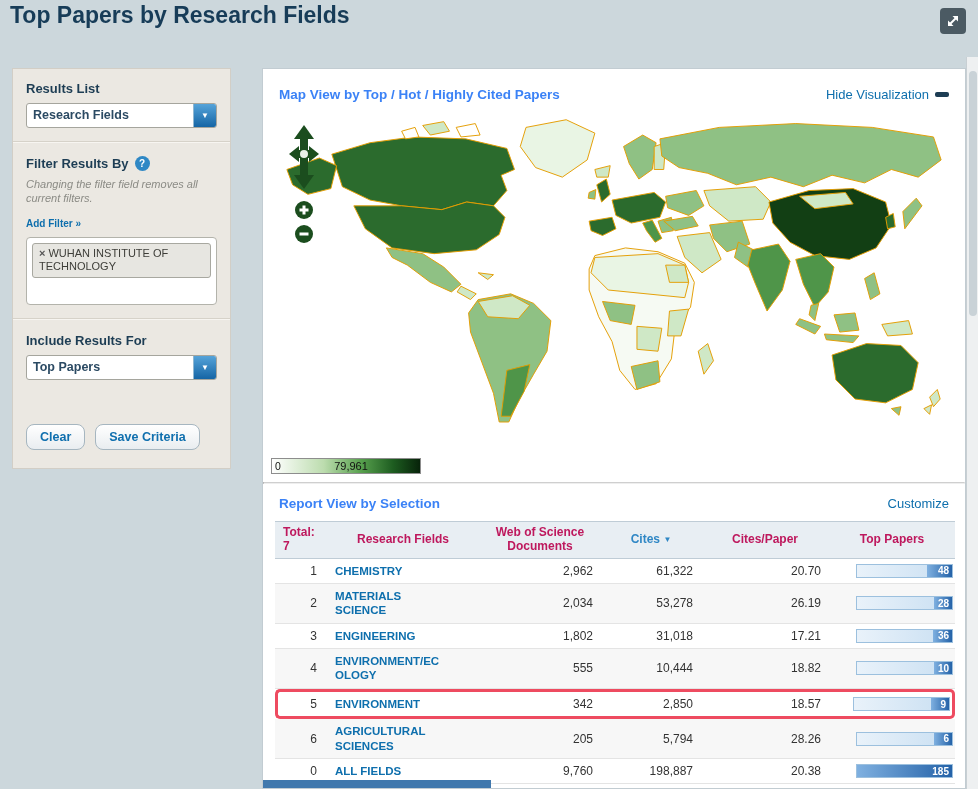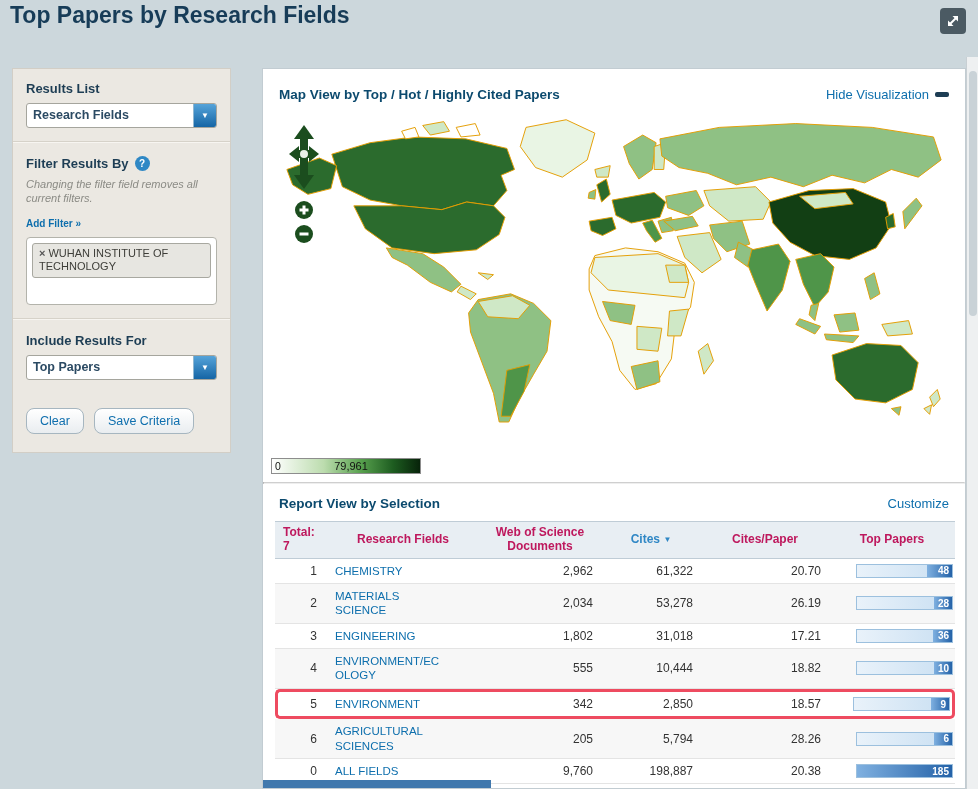--- a/index.html
+++ b/index.html
@@ -46,32 +46,33 @@
   .sb-note { font-size:11px; font-style:italic; color:#8b8b85; line-height:1.3; margin-bottom:7px; }
   .add-filter { font-size:10px; font-weight:bold; color:#0e6fad; text-decoration:none; display:inline-block; margin-bottom:8px; cursor:pointer; }
   .filter-box { background:#fff; border:1px solid #b3b3ab; border-radius:4px; min-height:68px; padding:5px; }
   .filter-tag {
     background:#e7e6e1; border:1px solid #a8a8a0; border-radius:3px;
     padding:3px 6px; font-size:11px; color:#3d3d38; line-height:1.25; cursor:pointer;
   }
   .tag-x { font-weight:bold; color:#555; margin-right:3px; cursor:pointer; }
   .btn-row { display:flex; gap:10px; margin-top:28px; }
   .btn {
-    font-size:12.5px; font-weight:normal; color:#0f6fae;
+    font-size:12.5px; font-weight:bold; color:#0f6fae;
     background:linear-gradient(#ffffff,#e9edf0); border:1px solid #a6b6c0;
     border-radius:8px; padding:5px 13px; cursor:pointer;
     font-family:"Liberation Sans", sans-serif;
+    margin-top:16px;
   }
   
   .panel {
     position:absolute; left:262px; top:68px; width:704px; bottom:0;
     background:#fff; border:1px solid #c2ccd2;
   }
   .panel-row { display:flex; justify-content:space-between; align-items:center; padding:18px 16px 8px 16px; }
-  .panel-title { font-size:13.5px; font-weight:bold; color:#0c4a6e; }
+  .panel-title { font-size:13.5px; font-weight:bold; color:#3b82f6; }
   .blue-link { font-size:13px; font-weight:normal; color:#0e6fad; text-decoration:none; cursor:pointer; display:inline-flex; align-items:center; gap:6px;padding-left:48px; }
   .minus-glyph { width:14px; height:5px; background:#1d3d54; border-radius:2px; display:inline-block; }
   
   .map-area { position:relative; height:372px; margin:0 6px; }
   .map-svg { position:absolute; left:0; top:4px; width:100%; height:330px; }
   .map-controls { position:absolute; left:18px; top:14px; cursor:pointer; }
   .legend { position:absolute; left:2px; bottom:8px; }
   .legend-bar {
     position:relative; width:150px; height:16px; border:1px solid #8d8d8d;
     background:linear-gradient(90deg,#ffffff 0%,#bcdcae 35%,#58a14e 60%,#1d5c20 82%,#07230a 100%);
@@ -88,21 +89,21 @@
     font-size:12px; font-weight:bold; color:#be185d; padding:4px 6px; height:36px;
     text-align:center; vertical-align:middle; line-height:1.15;
   }
   thead th.th-rank { text-align:left; padding-left:8px; }
   thead th.th-cites { color:#2f87c5; cursor:pointer; }
   .sort-arrow { font-size:8px; color:#2f87c5; vertical-align:middle; }
   tbody td { padding:5px 8px; font-size:12px; color:#333; border-bottom:1px solid #e4e4e4; vertical-align:middle; background:#fff; }
   tbody tr:nth-child(even) td { background:#f7f7f7; }
   .c-rank { text-align:right; padding-right:10px; }
   .c-num { text-align:right; }
-  .field-link { font-size:11.5px; font-weight:normal; color:#0e6fad; text-decoration:none; cursor:pointer; overflow-wrap:break-word; display:inline-block; max-width:138px; line-height:1.25; }
+  .field-link { font-size:11.5px; font-weight:bold; color:#0e6fad; text-decoration:none; cursor:pointer; overflow-wrap:break-word; display:inline-block; max-width:138px; line-height:1.25; }
   .c-bar { padding-right:2px; }
   .bar-track {
     position:relative; width:97px; height:14px; margin-left:auto;
     background:linear-gradient(90deg,#e9f2fa,#c9dff2); border:1px solid #9cc0de;
   }
   .bar-fill {
     position:absolute; right:0; top:0; bottom:0; min-width:18px;
     background:linear-gradient(90deg,#7fb0e0,#2462a8);
     display:flex; align-items:center; justify-content:flex-end; padding-right:3px;
   }

